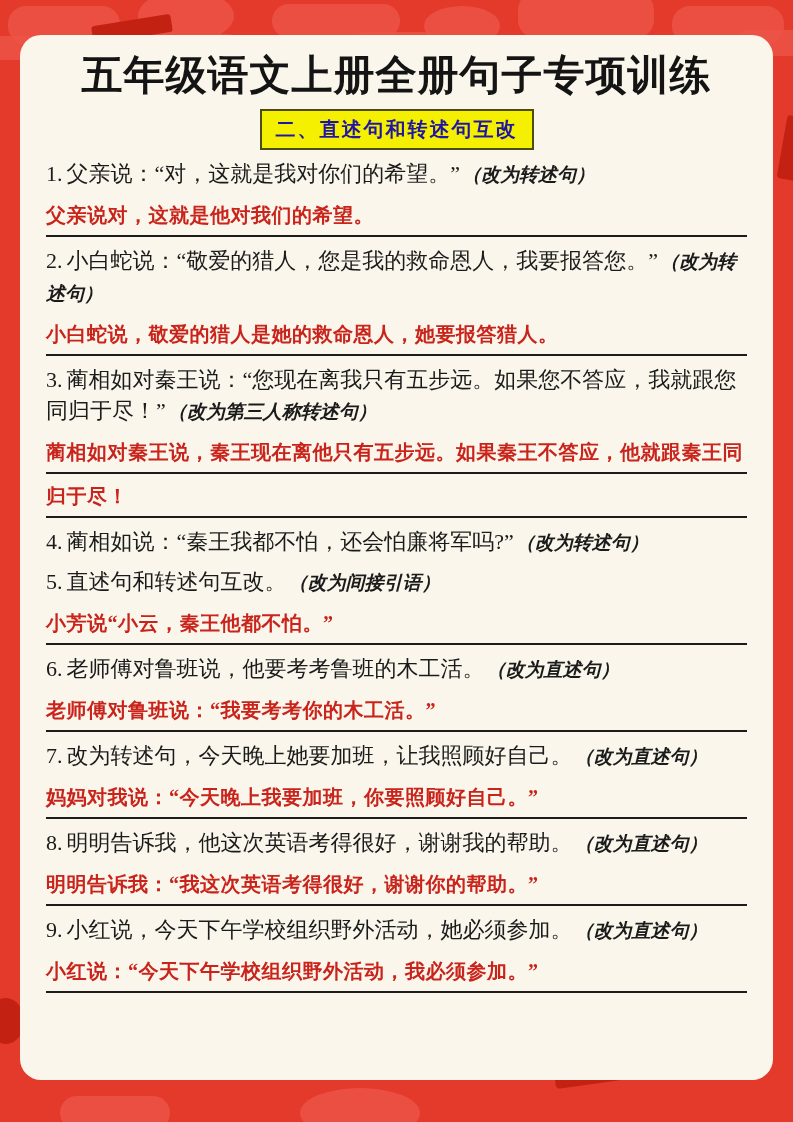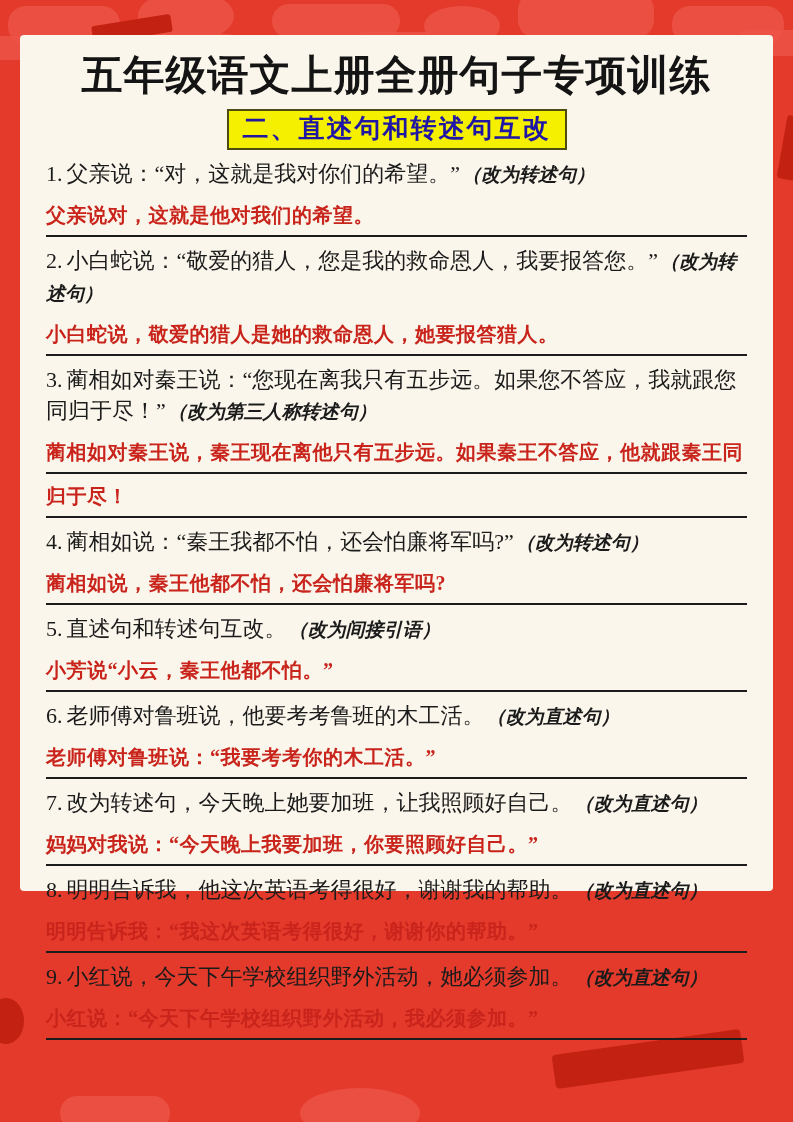--- a/index.html
+++ b/index.html
@@ -22,35 +22,35 @@
   .blob{position:absolute;background:var(--blob-red);border-radius:18px;opacity:.85;}
   .blob.round{border-radius:50%;}
 
   .ribbon{position:absolute;background:var(--ribbon-red);}
   .ribbon-tl{left:92px;top:20px;width:80px;height:18px;transform:rotate(-9deg);border-radius:3px;}
   .ribbon-r{right:-9px;top:116px;width:20px;height:64px;transform:rotate(10deg);border-radius:4px;}
   .ribbon-bl{left:-12px;top:998px;width:36px;height:46px;border-radius:50%;}
   .ribbon-br{left:553px;top:1042px;width:190px;height:34px;transform:rotate(-8deg);border-radius:4px;}
 
   .card{
-    position:absolute;left:20px;top:35px;width:753px;height:856px;
-    background:var(--card-bg);border-radius:4px;z-index:2;
+    position:absolute;left:20px;top:35px;width:753px;height:1045px;
+    background:var(--card-bg);border-radius:21px;z-index:2;
     padding:10px 26px 0;
   }
 
   .title{
     margin:5px 0 0;text-align:center;color:#141414;
     font-size:41px;line-height:50px;font-weight:900;letter-spacing:1px;
     font-family:"Liberation Serif",serif;
   }
 
   .subtitle-row{text-align:center;margin-top:9px;}
   .subtitle{
     display:inline-block;background:var(--subtitle-bg);color:var(--subtitle-text);
-    border:2px solid #4c4c10;font-size:26px;line-height:34px;font-weight:700;
+    border:2px solid #4c4c10;font-size:20px;line-height:34px;font-weight:700;
     padding:1px 14px 2px;letter-spacing:2px;
   }
 
   .exercises{margin-top:8px;}
   .question{
     margin:8px 0 0;color:var(--question-ink);
     font-size:22px;line-height:31px;font-weight:500;
   }
   .q-num{margin-right:4px;}
   .instr{
@@ -108,21 +108,20 @@
         <p class="answer">小白蛇说，敬爱的猎人是她的救命恩人，她要报答猎人。</p>
       </div>
 
       <div class="exercise">
         <p class="question"><span class="q-num">3.</span><span>蔺相如对秦王说：“您现在离我只有五步远。如果您不答应，我就跟您同归于尽！”</span><span class="instr">（改为第三人称转述句）</span></p>
         <p class="answer">蔺相如对秦王说，秦王现在离他只有五步远。如果秦王不答应，他就跟秦王同归于尽！</p>
       </div>
 
       <div class="exercise">
         <p class="question"><span class="q-num">4.</span><span>蔺相如说：“秦王我都不怕，还会怕廉将军吗?”</span><span class="instr">（改为转述句）</span></p>
-        <p class="answer">蔺相如说，秦王他都不怕，还会怕廉将军吗?</p>
       </div>
 
       <div class="exercise">
         <p class="question"><span class="q-num">5.</span><span>直述句和转述句互改。</span><span class="instr">（改为间接引语）</span></p>
         <p class="answer">小芳说“小云，秦王他都不怕。”</p>
       </div>
 
       <div class="exercise">
         <p class="question"><span class="q-num">6.</span><span>老师傅对鲁班说，他要考考鲁班的木工活。</span><span class="instr">（改为直述句）</span></p>
         <p class="answer">老师傅对鲁班说：“我要考考你的木工活。”</p>

